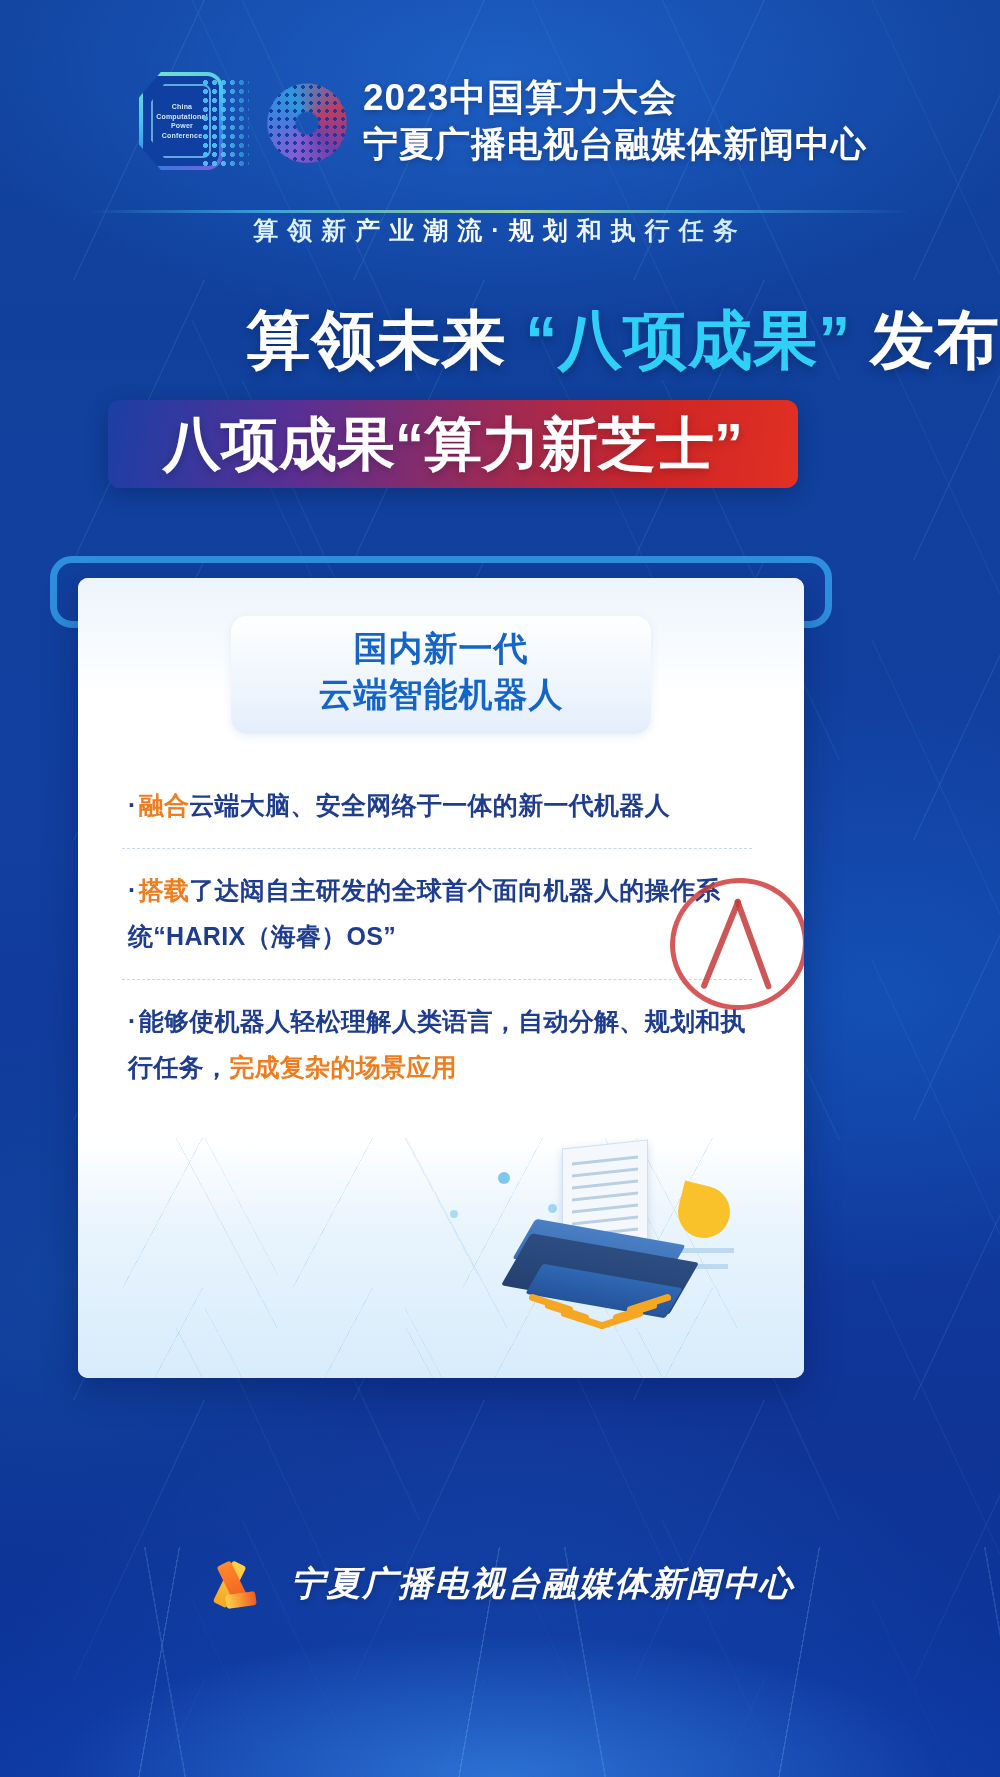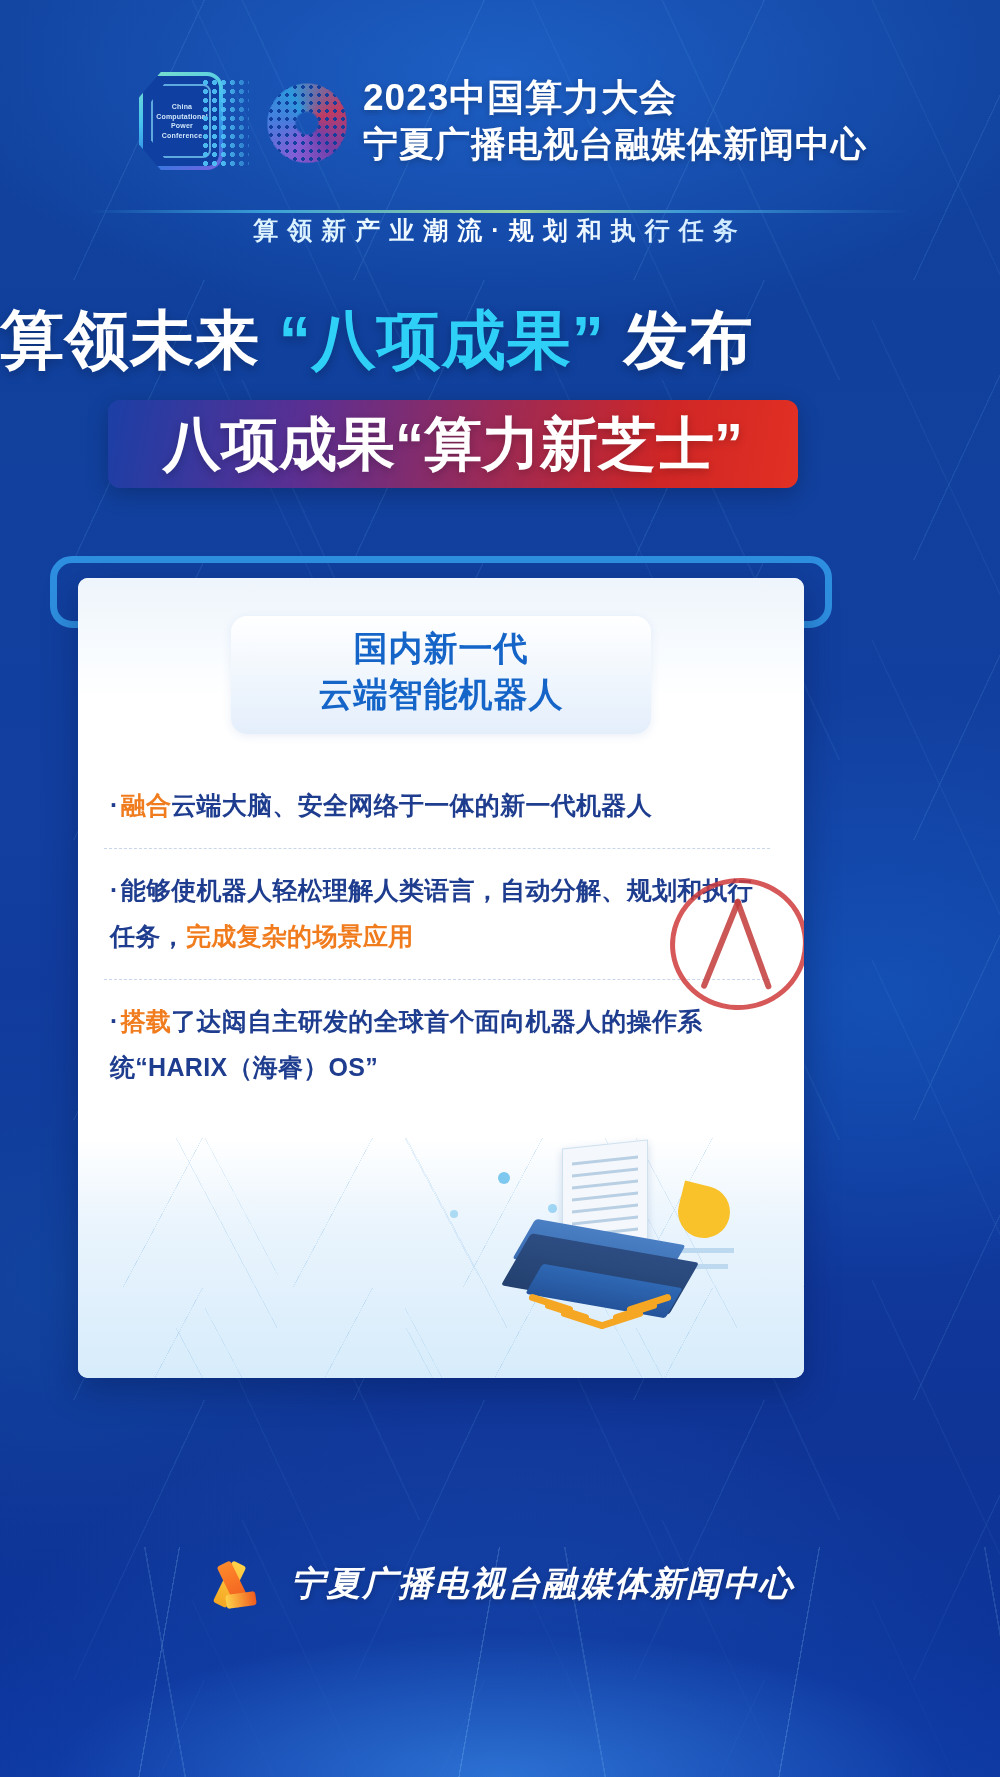--- a/index.html
+++ b/index.html
@@ -113,21 +113,21 @@
     line-height: 40px;
     background: linear-gradient(90deg, #ffffff 0%, #d9f2ff 30%, #ffffff 50%, #cfeaff 72%, #ffffff 100%);
     -webkit-background-clip: text; background-clip: text;
     color: transparent;
     text-shadow: none;
   }
 
   
   .headline-1 {
     position: absolute; left: 0; right: 0; top: 300px;
-    text-align: left; white-space: nowrap;
+    text-align: right; white-space: nowrap;
     font-size: 64px; font-weight: 900; line-height: 80px;
     color: #ffffff; letter-spacing: 1px;
     text-shadow: 0 4px 10px rgba(0,0,0,.25);
   }
   .headline-1 .cyan { color: #2fd0f8; }
   .pill {
     position: absolute; left: 108px; top: 400px; width: 690px; height: 88px;
     border-radius: 12px;
     background: linear-gradient(100deg, #1b3fa6 0%, #5a2f93 28%, #9c2a56 56%, #cf2626 80%, #e23023 100%);
     box-shadow: 0 6px 22px rgba(0,0,0,.22);
@@ -176,21 +176,21 @@
     top: 38px; width: 420px; padding: 10px 0 16px;
     text-align: center; border-radius: 16px;
     background: linear-gradient(180deg, #ffffff 0%, #eef5fd 60%, #e4eefb 100%);
     box-shadow: 0 2px 10px rgba(40,90,170,.10);
   }
   .card-badge .l1, .card-badge .l2 {
     font-size: 34px; font-weight: 900; color: #1565c8; line-height: 46px; letter-spacing: 1px; font-family: Liberation Serif, serif;
   }
 
   
-  .bullets { position: absolute; left: 0; right: 8px; top: 186px; padding: 0 26px; }
+  .bullets { position: absolute; left: 0; right: 8px; top: 186px; padding: 0 44px; }
   .bullet {
     position: relative;
     font-size: 25px; line-height: 46px; color: #1f3d8f; font-weight: 600;
     padding: 18px 6px 20px 6px;
     letter-spacing: .3px;
   }
   .bullet + .bullet { border-top: 1px dashed #c9d6ea; }
   .bullet .hl { color: #f07c1e; font-weight: 800; }
   .bullet .dot::before { content: "·"; margin-right: 2px; }
 
@@ -328,24 +328,24 @@
     <div class="card-badge">
       <div class="l1">国内新一代</div>
       <div class="l2">云端智能机器人</div>
     </div>
 
     <div class="bullets">
       <div class="bullet">
         <span class="dot"></span><span class="hl">融合</span><span>云端大脑、安全网络于一体的新一代机器人</span>
       </div>
       <div class="bullet">
+        <span class="dot"></span><span class="hl">搭载</span><span>了达闼自主研发的全球首个面向机器人的操作系统“HARIX（海睿）OS”</span>
+      </div>
+      <div class="bullet">
         <span class="dot"></span><span>能够使机器人轻松理解人类语言，自动分解、规划和执行任务，</span><span class="hl">完成复杂的场景应用</span>
-      </div>
-      <div class="bullet">
-        <span class="dot"></span><span class="hl">搭载</span><span>了达闼自主研发的全球首个面向机器人的操作系统“HARIX（海睿）OS”</span>
       </div>
     </div>
 
     <div class="pen-circle"></div>
     <div class="pen-stroke" style="left:640px; top:318px; width:6px; height:96px; transform:rotate(22deg); border-radius:3px;"></div>
     <div class="pen-stroke" style="left:672px; top:318px; width:6px; height:96px; transform:rotate(-20deg); border-radius:3px;"></div>
 
     <div class="card-bottom-art">
       <div class="circuit"></div>
       <div class="dot-blue" style="left:420px; top:34px; width:12px; height:12px;"></div>

